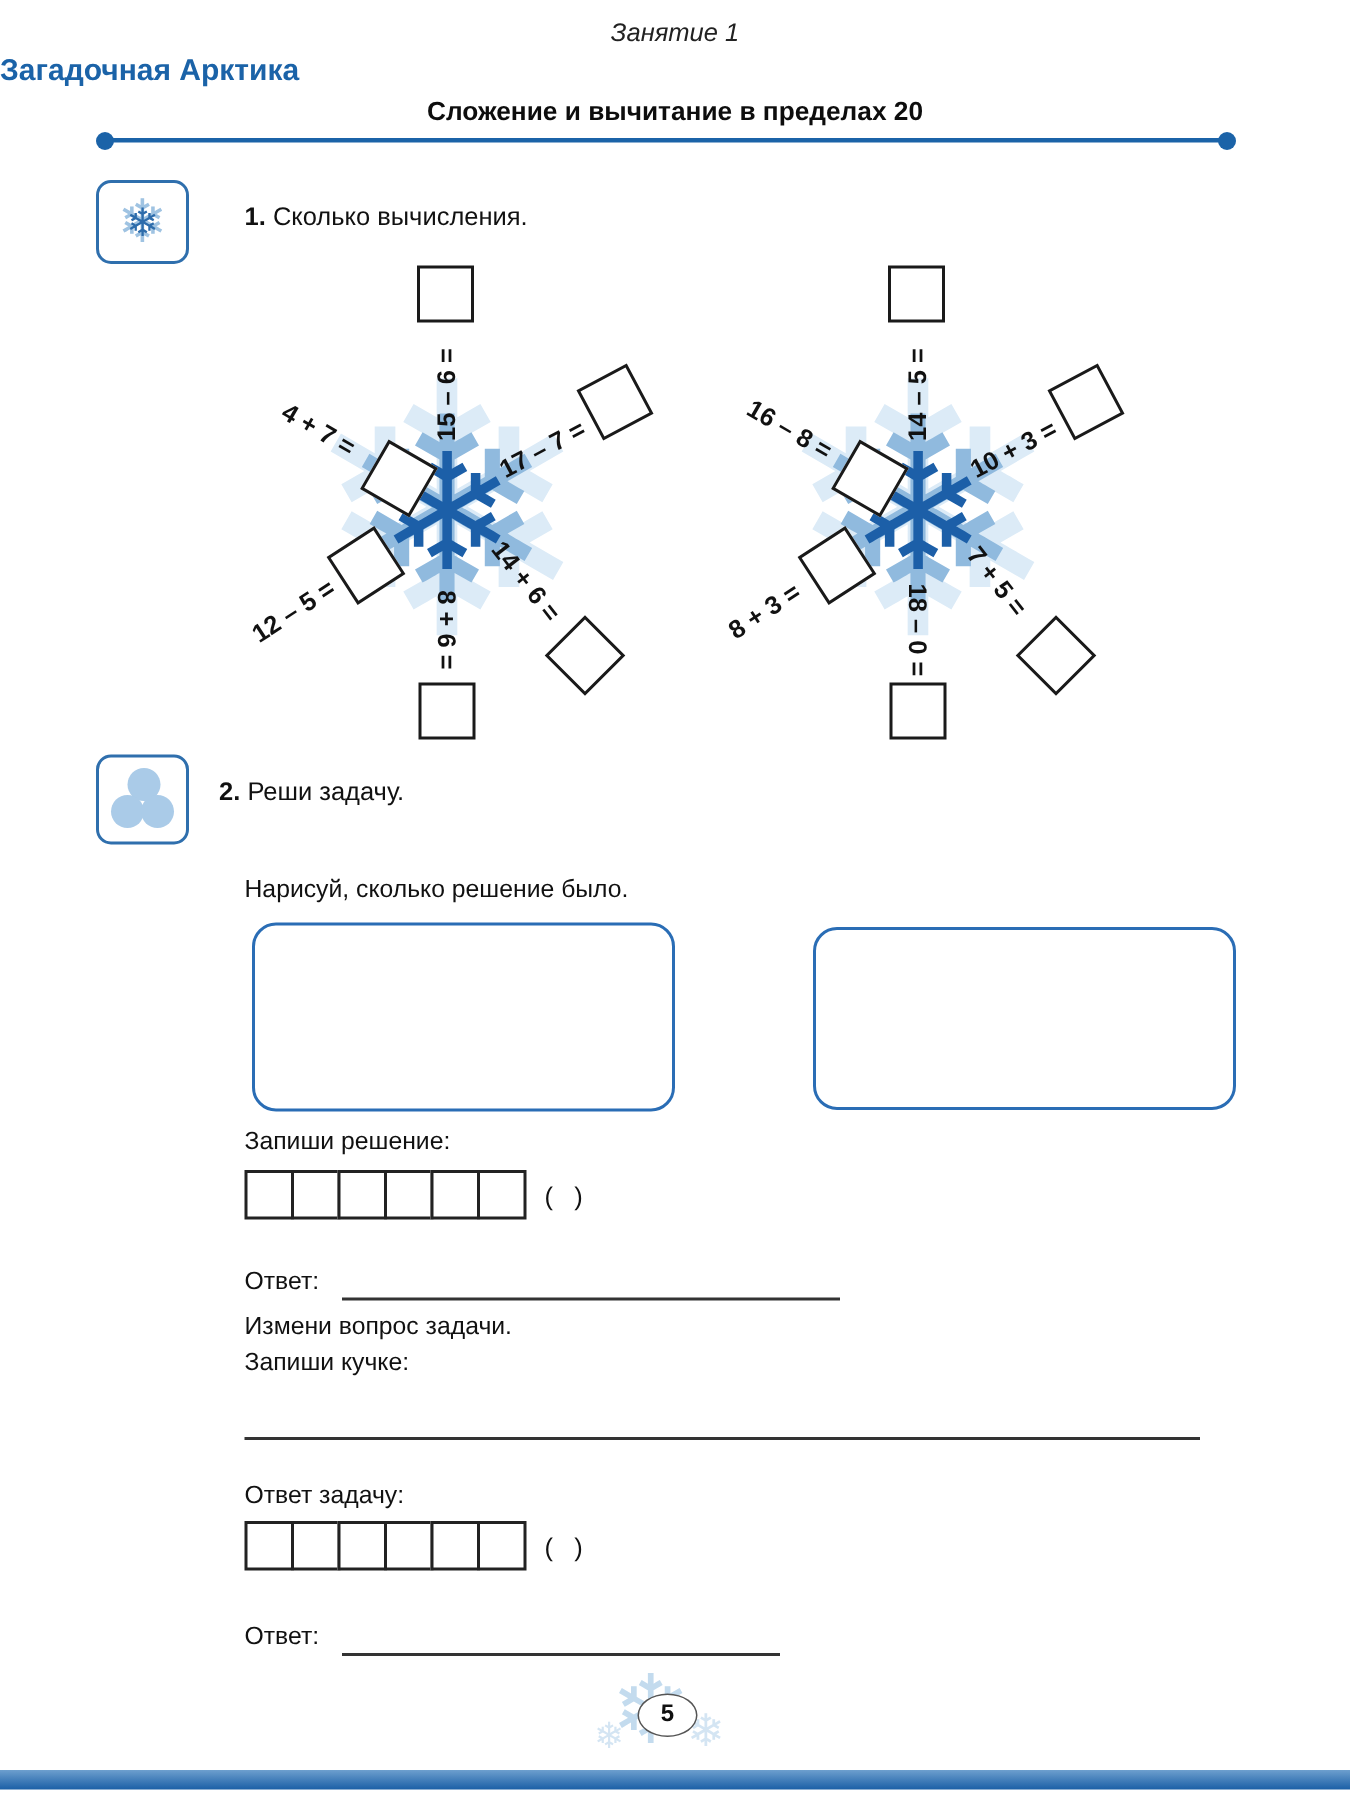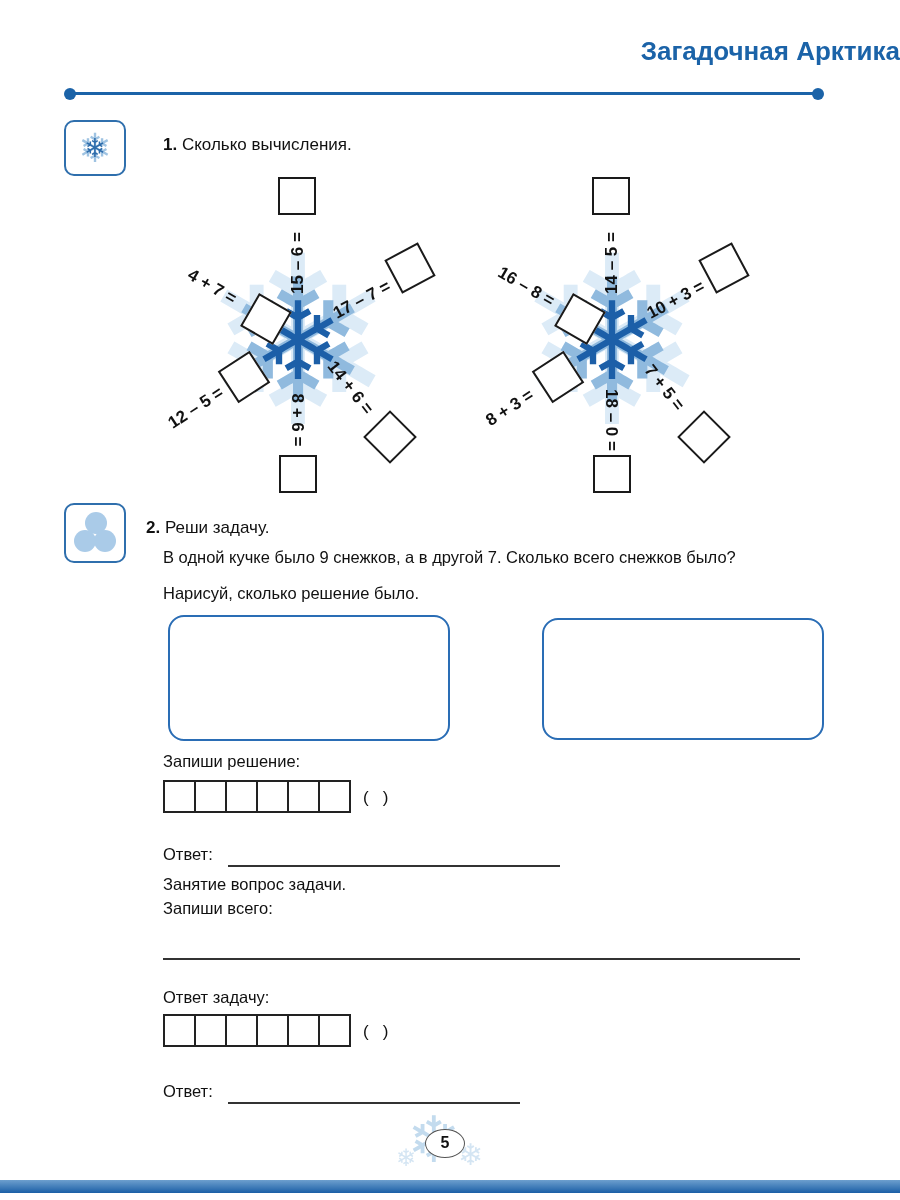--- a/index.html
+++ b/index.html
@@ -1,22 +1,22 @@
 <!DOCTYPE html>
 <html><head>
 <meta charset="utf-8">
 <style>
   html,body{margin:0;padding:0;background:#fff;}
   .page{position:relative;width:900px;height:1200px;background:#fff;overflow:hidden;
         font-family:"Liberation Sans",sans-serif;color:#111;}
   
   .lesson{position:absolute;left:0;top:12px;width:900px;text-align:center;
           font-style:italic;font-size:17px;color:#222;}
-  .title{position:absolute;left:0;top:36px;width:900px;text-align:right;
-         font-weight:bold;font-size:26px;color:#1b63a8;}
+  .title{position:absolute;left:0;top:36px;width:900px;text-align:left;
+         font-weight:bold;font-size:20px;color:#1b63a8;}
   .subtitle{position:absolute;left:0;top:64px;width:900px;text-align:center;
             font-weight:bold;font-size:17.5px;color:#0d0d0d;}
   .rule{position:absolute;left:70px;top:92px;width:748px;height:3px;background:#1b63a8;border-radius:2px;}
   .rule-dot{position:absolute;width:12px;height:12px;border-radius:50%;background:#1b63a8;}
   
   .icon-box{position:absolute;border:2px solid #2f6fad;border-radius:10px;background:#fff;}
   .icon-box .fl-small{position:absolute;left:50%;top:50%;transform:translate(-50%,-50%);line-height:1;}
   .snowball{position:absolute;border-radius:50%;background:#aacbe8;}
   .task-title{position:absolute;font-size:17px;}
   .task-num{font-weight:bold;}
@@ -43,21 +43,23 @@
   .page-oval{position:absolute;width:38px;height:27px;border:1.5px solid #555;border-radius:50%;
              background:#fff;text-align:center;line-height:25px;font-size:16px;font-weight:bold;}
   .bottom-bar{position:absolute;left:0;top:1180px;width:900px;height:13px;
               background:linear-gradient(180deg,#6d9fce,#1b5fa6);}
 </style>
 </head>
 <body>
 
 <div class="page">
 
+  <div class="lesson">Занятие 1</div>
   <div class="title">Загадочная Арктика</div>
+  <div class="subtitle">Сложение и вычитание в пределах 20</div>
   <div class="rule"></div>
   <div class="rule-dot" style="left:64px;top:88px;"></div>
   <div class="rule-dot" style="left:812px;top:88px;"></div>
 
   <div class="icon-box" style="left:64px;top:120px;width:58px;height:52px;">
     <span class="fl-small" style="font-size:40px;color:#9fc3e2;">❄</span>
     <span class="fl-small" style="font-size:26px;color:#2d6cab;">❄</span>
   </div>
   <div class="task-title" style="left:163px;top:135px;">
     <span class="task-num">1.</span>
@@ -106,42 +108,41 @@
 
   <div class="icon-box" style="left:64px;top:503px;width:58px;height:56px;">
     <span class="snowball" style="left:19px;top:7px;width:22px;height:22px;"></span>
     <span class="snowball" style="left:8px;top:25px;width:22px;height:22px;"></span>
     <span class="snowball" style="left:28px;top:25px;width:22px;height:22px;"></span>
   </div>
   <div class="task-title" style="left:146px;top:518px;">
     <span class="task-num">2.</span>
     <span>Реши задачу.</span>
   </div>
-  <div class="text-line" style="left:163px;top:548px;width:690px;">В одной кучке было 9 снежков, а в другой 7. Сколько всего снежков было?</div>
   <div class="text-line" style="left:163px;top:584px;">Нарисуй, сколько решение было.</div>
 
   <div class="draw-area" style="left:168px;top:615px;width:278px;height:122px;"></div>
   <div class="draw-area" style="left:542px;top:618px;width:278px;height:118px;"></div>
 
   <div class="text-line" style="left:163px;top:752px;">Запиши решение:</div>
   <div class="cells" style="left:163px;top:780px;">
     <div class="cell"></div>
     <div class="cell"></div>
     <div class="cell"></div>
     <div class="cell"></div>
     <div class="cell"></div>
     <div class="cell"></div>
   </div>
   <div class="parens" style="left:363px;top:788px;">(   )</div>
 
   <div class="text-line" style="left:163px;top:845px;">Ответ:</div>
   <div class="write-line" style="left:228px;top:845px;width:332px;"></div>
 
-  <div class="text-line" style="left:163px;top:875px;">Занятие вопрос задачи.</div>
-  <div class="text-line" style="left:163px;top:899px;">Запиши всего:</div>
+  <div class="text-line" style="left:163px;top:875px;">Измени вопрос задачи.</div>
+  <div class="text-line" style="left:163px;top:899px;">Запиши кучке:</div>
   <div class="write-line" style="left:163px;top:938px;width:637px;"></div>
 
   <div class="text-line" style="left:163px;top:988px;">Ответ задачу:</div>
   <div class="cells" style="left:163px;top:1014px;">
     <div class="cell"></div>
     <div class="cell"></div>
     <div class="cell"></div>
     <div class="cell"></div>
     <div class="cell"></div>
     <div class="cell"></div>

